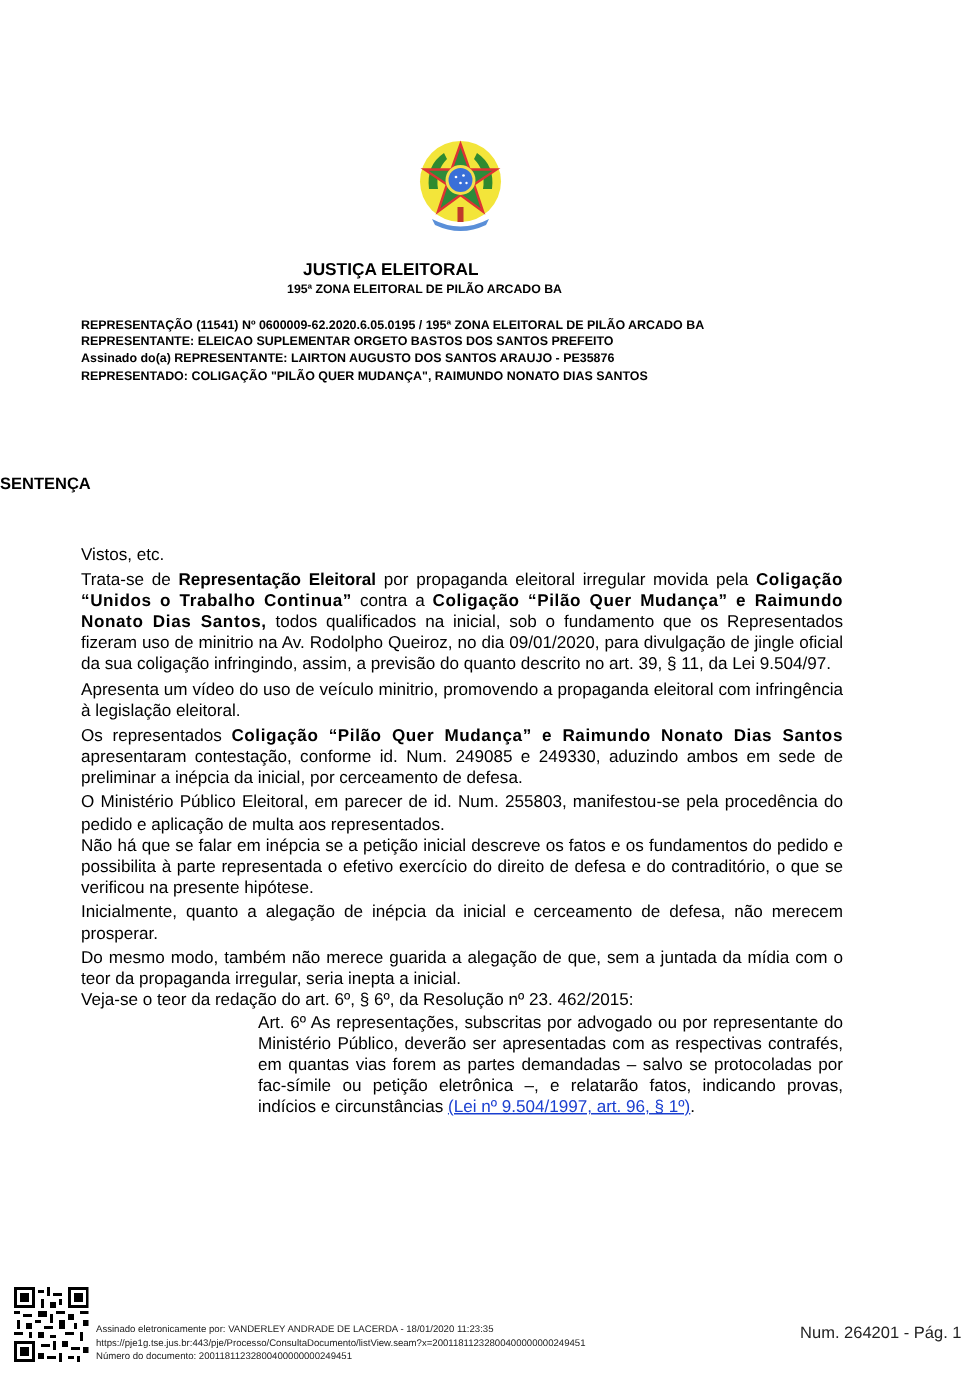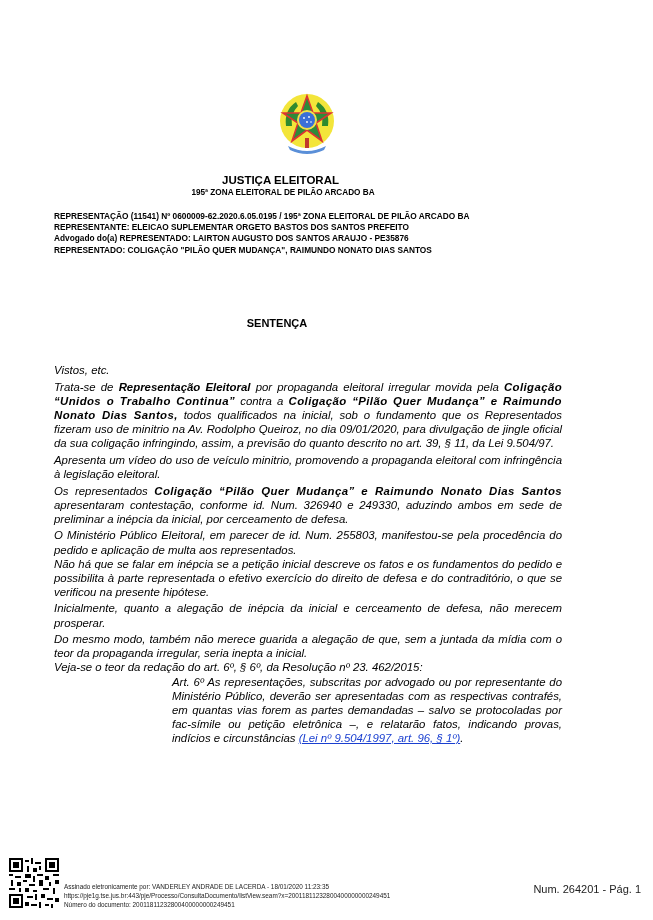--- a/index.html
+++ b/index.html
@@ -1,24 +1,24 @@
 <!DOCTYPE html>
 <html><head>
 <meta charset="utf-8">
 <style>
   html, body { margin: 0; padding: 0; background: #ffffff; }
   body { width: 653px; height: 920px; position: relative; overflow: hidden; font-family: "Liberation Sans", sans-serif; color: #000; }
   .crest { position: absolute; left: 278px; top: 92px; width: 58px; height: 66px; }
-  .hdr-title { position: absolute; left: 0; width: 521px; top: 174px; text-align: center; font-weight: bold; font-size: 11.5px; padding-left: 20px; }
+  .hdr-title { position: absolute; left: 0; width: 521px; top: 174px; text-align: center; font-weight: bold; font-size: 11.5px; }
   .hdr-sub { position: absolute; left: 0; width: 566px; top: 188px; text-align: center; font-weight: bold; font-size: 8.2px; }
   .meta { position: absolute; left: 54px; top: 211px; font-weight: bold; font-size: 8.3px; line-height: 11.2px; }
   .meta div { white-space: nowrap; }
-  .sentenca { position: absolute; left: 0; width: 554px; top: 317px; text-align: center; font-weight: bold; font-size: 11px; }
+  .sentenca { position: absolute; left: 0; width: 554px; top: 317px; font-weight: bold; font-size: 11px; }
   .body-text { position: absolute; left: 54px; top: 363px; width: 508px; font-size: 11.4px; line-height: 14.1px; }
-  .body-text p { margin: 0 0 2.6px 0; text-align: justify; font-style: italic; }
+  .body-text p { margin: 0 0 2.6px 0; text-align: justify; }
   .body-text p.nogap { margin-bottom: 0; }
   .body-text b.wide { letter-spacing: 0.4px; }
   .heading { font-weight: bold; font-size: 12px; }
   .quote { margin: 0 0 0 118px !important; text-align: justify; }
   .quote a { color: #1a3fd0; text-decoration: underline; }
   .qr { position: absolute; left: 9px; top: 858px; width: 50px; height: 50px; }
   .sig { position: absolute; left: 64px; top: 882px; font-size: 6.4px; line-height: 9px; color: #222; white-space: nowrap; }
   .pagenum { position: absolute; right: 12px; top: 883px; font-size: 11px; color: #222; }
 </style>
 </head>
@@ -38,31 +38,31 @@
   <path d="M10 54 Q29 64 48 54 L46 58 Q29 66 12 58 Z" fill="#5a8fd8"></path>
   <rect x="27" y="46" width="4" height="10" fill="#c0392b"></rect>
 </svg>
 
 <div class="hdr-title">JUSTIÇA ELEITORAL</div>
 <div class="hdr-sub">195ª ZONA ELEITORAL DE PILÃO ARCADO BA</div>
 
 <div class="meta">
   <div>REPRESENTAÇÃO (11541) Nº 0600009-62.2020.6.05.0195 / 195ª ZONA ELEITORAL DE PILÃO ARCADO BA</div>
   <div>REPRESENTANTE: ELEICAO SUPLEMENTAR ORGETO BASTOS DOS SANTOS PREFEITO</div>
-  <div>Advogado do(a) REPRESENTADO: LAIRTON AUGUSTO DOS SANTOS ARAUJO - PE35876</div>
+  <div>Assinado do(a) REPRESENTANTE: LAIRTON AUGUSTO DOS SANTOS ARAUJO - PE35876</div>
   <div>REPRESENTADO: COLIGAÇÃO "PILÃO QUER MUDANÇA", RAIMUNDO NONATO DIAS SANTOS</div>
 </div>
 
 <div class="sentenca">SENTENÇA</div>
 
 <div class="body-text">
   <p>Vistos, etc.</p>
   <p><span>Trata-se de </span><b>Representação Eleitoral</b><span> por propaganda eleitoral irregular movida pela </span><b class="wide">Coligação “Unidos o Trabalho Continua”</b><span> contra a </span><b class="wide">Coligação “Pilão Quer Mudança” e Raimundo Nonato Dias Santos,</b><span> todos qualificados na inicial, sob o fundamento que os Representados fizeram uso de minitrio na Av. Rodolpho Queiroz, no dia 09/01/2020, para divulgação de jingle oficial da sua coligação infringindo, assim, a previsão do quanto descrito no art. 39, § 11, da Lei 9.504/97.</span></p>
   <p>Apresenta um vídeo do uso de veículo minitrio, promovendo a propaganda eleitoral com infringência à legislação eleitoral.</p>
-  <p><span>Os representados </span><b class="wide">Coligação “Pilão Quer Mudança” e Raimundo Nonato Dias Santos</b><span> apresentaram contestação, conforme id. Num. 326940 e 249330, aduzindo ambos em sede de preliminar a inépcia da inicial, por cerceamento de defesa.</span></p>
+  <p><span>Os representados </span><b class="wide">Coligação “Pilão Quer Mudança” e Raimundo Nonato Dias Santos</b><span> apresentaram contestação, conforme id. Num. 249085 e 249330, aduzindo ambos em sede de preliminar a inépcia da inicial, por cerceamento de defesa.</span></p>
   <p class="nogap">O Ministério Público Eleitoral, em parecer de id. Num. 255803, manifestou-se pela procedência do pedido e aplicação de multa aos representados.</p>
   <p>Não há que se falar em inépcia se a petição inicial descreve os fatos e os fundamentos do pedido e possibilita à parte representada o efetivo exercício do direito de defesa e do contraditório, o que se verificou na presente hipótese.</p>
   <p>Inicialmente, quanto a alegação de inépcia da inicial e cerceamento de defesa, não merecem prosperar.</p>
   <p class="nogap">Do mesmo modo, também não merece guarida a alegação de que, sem a juntada da mídia com o teor da propaganda irregular, seria inepta a inicial.</p>
   <p class="nogap">Veja-se o teor da redação do art. 6º, § 6º, da Resolução nº 23. 462/2015:</p>
   <p class="quote"><span>Art. 6º As representações, subscritas por advogado ou por representante do Ministério Público, deverão ser apresentadas com as respectivas contrafés, em quantas vias forem as partes demandadas – salvo se protocoladas por fac-símile ou petição eletrônica –, e relatarão fatos, indicando provas, indícios e circunstâncias </span><a href="#">(Lei nº 9.504/1997, art. 96, § 1º)</a><span>.</span></p>
 </div>
 
 <svg class="qr" viewBox="0 0 25 25" shape-rendering="crispEdges">
   <g fill="#000">

